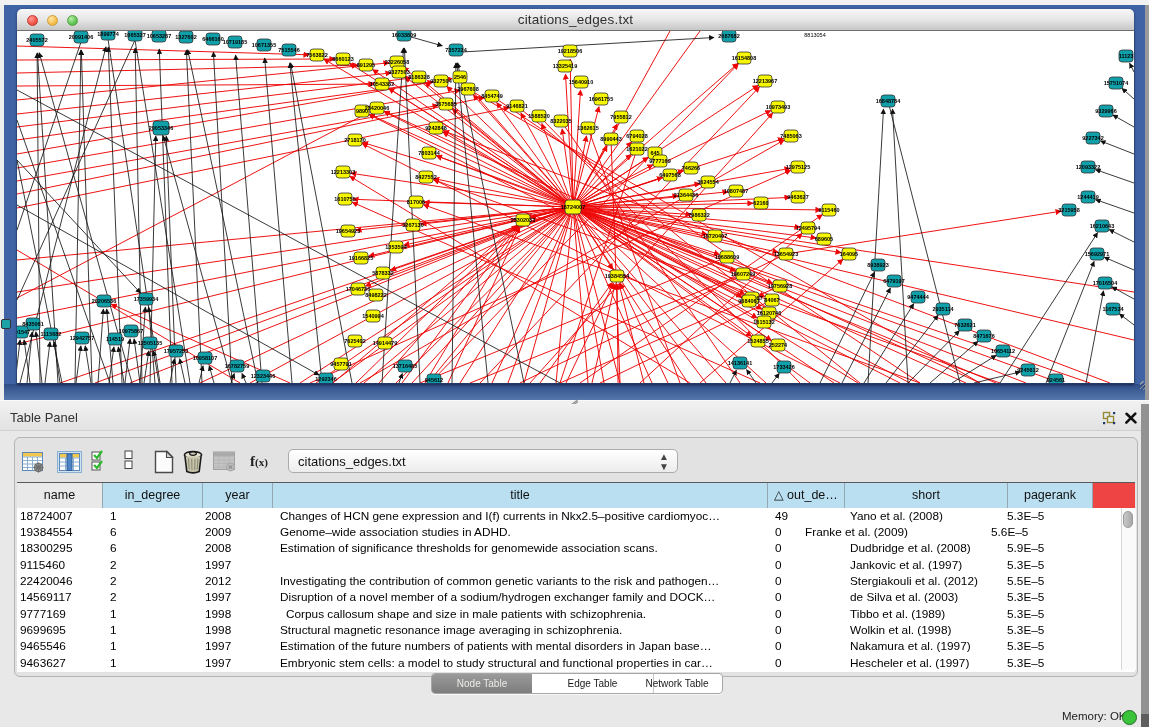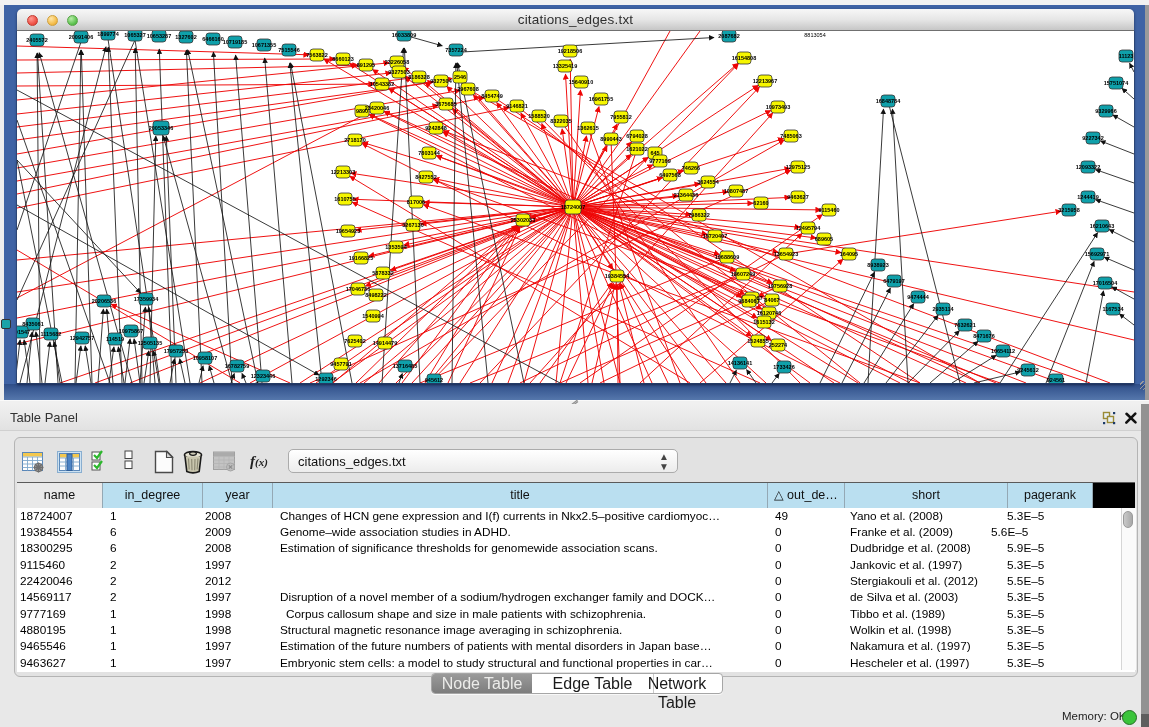--- a/index.html
+++ b/index.html
@@ -30,31 +30,31 @@
 #tpclose{position:absolute;left:1124px;top:7px;width:14px;height:14px}
 #panel{position:absolute;left:14px;top:33px;width:1124px;height:240px;background:#e2e2e2;border:1px solid #b4b4b4;border-radius:6px}
 #grayR{position:absolute;left:1141px;top:0px;width:8px;height:323px;background:#929292}
 #grayRb{position:absolute;left:1141px;top:310px;width:8px;height:13px;background:#5e5e5e}
 
 .ticon{position:absolute;top:46px}
 #dd{position:absolute;left:288px;top:45px;width:390px;height:24px;background:linear-gradient(#ffffff,#ececec);border:1px solid #ababab;border-radius:5px}
 #dd .t{position:absolute;left:9px;top:4px;font-size:13px;color:#111}
 #dd .ud{position:absolute;right:8px;top:2px;font-size:10px;color:#444;line-height:10px;text-align:center}
 
-#thead{position:absolute;left:17px;top:77.5px;width:1118px;height:40px;background:#000000;border-top:1px solid #5a5a5a;border-bottom:1px solid #9ab4c4}
+#thead{position:absolute;left:17px;top:77.5px;width:1118px;height:40px;background:#ef4444;border-top:1px solid #5a5a5a;border-bottom:1px solid #9ab4c4}
 .hc{position:absolute;top:0;height:25px;background:#badff0;border-right:1px solid #94a8b4;font-size:12.5px;color:#111;text-align:center;line-height:25px}
 #tbody{position:absolute;left:17px;top:103.5px;width:1118px;height:164px;background:#fff}
 .trow{position:absolute;left:0;width:1118px;height:16px;font-size:11.8px;color:#000}
 .trow span{position:absolute;top:1px;white-space:nowrap}
 
 #sbar{position:absolute;left:1121px;top:104px;width:15px;height:162px;background:#fafafa;border-left:1px solid #d6d6d6}
 #sthumb{position:absolute;left:1123px;top:107px;width:10px;height:17px;background:linear-gradient(90deg,#c9c9c9,#a8a8a8);border-radius:5px;border:1px solid #9a9a9a}
 
 #tabs{position:absolute;left:431px;top:269px;width:292px;height:21px;border:1px solid #a6a6a6;border-radius:4px;background:#fff;box-shadow:0 1px 0 rgba(255,255,255,.7)}
-.tab{position:absolute;top:0;height:19px;font-size:16px;line-height:19px;text-align:center;color:#1a1a1a}
+.tab{position:absolute;top:0;height:19px;font-size:10px;line-height:19px;text-align:center;color:#1a1a1a}
 #tab1{left:0;width:100px;background:linear-gradient(#9a9a9a,#7d7d7d);color:#ececea;border-radius:3px 0 0 3px}
 #tab2{left:100px;width:122px;border-right:1px solid #c9c9c9}
 #tab3{left:199px;width:92px}
 
 #mem{position:absolute;left:1062px;top:306px;font-size:11.5px;color:#222}
 #memdot{position:absolute;left:1122px;top:306px;width:15px;height:15px;border-radius:50%;background:#3bc43b;border:1.5px solid #266e26}
 </style></head>
 <body>
 <div id="app">
 <div id="desk">
@@ -710,21 +710,21 @@
    <path d="M2 6.5L3.8 21.5q6.2 2.8 12.4 0L18 6.5" fill="#c9c6ae" stroke="#1a1a1a" stroke-width="1.6"></path>
    <path d="M5.5 8.5l.7 11M8.7 9l.3 11.3M12 9l-.3 11.3M15 8.5l-.9 11" stroke="#8a8772" stroke-width="1.1" fill="none"></path>
  </svg>
  <svg class="ticon" style="left:212px" width="24" height="23" viewBox="0 0 24 23">
    <rect x="1.5" y="2" width="21" height="17.5" fill="#c3c3c3" stroke="#a0a0a0"></rect>
    <rect x="2" y="2.5" width="20" height="3.5" fill="#ababab"></rect>
    <path d="M1.5 6.5h21M1.5 10h21M1.5 13.5h21M1.5 17h21M7 6.5v13M12 6.5v13M17 6.5v13" stroke="#b5b5b5" fill="none" stroke-width="0.9"></path>
    <circle cx="18.5" cy="17" r="4" fill="#bdbdbd" stroke="#a5a5a5"></circle>
    <path d="M16.8 15.3l3.4 3.4M20.2 15.3l-3.4 3.4" stroke="#8d8d8d" stroke-width="1.2"></path>
  </svg>
- <div class="ticon" style="left:250px;top:49px;font-family:'Liberation Serif',serif;font-style:italic;font-weight:bold;font-size:15px;color:#222">f<span style="font-size:11px">(x)</span></div>
+ <div class="ticon" style="left:250px;top:49px;font-family:'Liberation Serif',serif;font-weight:bold;font-size:15px;color:#222">f<span style="font-size:11px">(x)</span></div>
  <div id="dd">
         <div class="t">citations_edges.txt</div>
         <div class="ud">▲<br>▼</div>
       </div>
 
  <div id="thead">
    <div class="hc" style="left:0;width:86px;background:#e9e9e9">name</div>
    <div class="hc" style="left:86px;width:100px">in_degree</div>
    <div class="hc" style="left:186px;width:70px">year</div>
    <div class="hc" style="left:256px;width:495px">title</div>
@@ -741,21 +741,21 @@
           <span style="left:758px">49</span>
           <span style="left:833px">Yano et al. (2008)</span>
           <span style="left:990px">5.3E–5</span>
         </div>
         <div class="trow" style="top:16.4px">
           <span style="left:3px">19384554</span>
           <span style="left:93px">6</span>
           <span style="left:188px">2009</span>
           <span style="left:263px">Genome–wide association studies in ADHD.</span>
           <span style="left:758px">0</span>
-          <span style="left:833px">Franke et al. (2009)</span>
+          <span style="left:788px">Franke et al. (2009)</span>
           <span style="left:974px">5.6E–5</span>
         </div>
         <div class="trow" style="top:32.7px">
           <span style="left:3px">18300295</span>
           <span style="left:93px">6</span>
           <span style="left:188px">2008</span>
           <span style="left:263px">Estimation of significance thresholds for genomewide association scans.</span>
           <span style="left:758px">0</span>
           <span style="left:833px">Dudbridge et al. (2008)</span>
           <span style="left:990px">5.9E–5</span>
@@ -765,20 +765,21 @@
           <span style="left:93px">2</span>
           <span style="left:188px">1997</span>
           <span style="left:758px">0</span>
           <span style="left:833px">Jankovic et al. (1997)</span>
           <span style="left:990px">5.3E–5</span>
         </div>
         <div class="trow" style="top:65.4px">
           <span style="left:3px">22420046</span>
           <span style="left:93px">2</span>
           <span style="left:188px">2012</span>
+          <span style="left:263px">Investigating the contribution of common genetic variants to the risk and pathogen…</span>
           <span style="left:758px">0</span>
           <span style="left:833px">Stergiakouli et al. (2012)</span>
           <span style="left:990px">5.5E–5</span>
         </div>
         <div class="trow" style="top:81.8px">
           <span style="left:3px">14569117</span>
           <span style="left:93px">2</span>
           <span style="left:188px">1997</span>
           <span style="left:263px">Disruption of a novel member of a sodium/hydrogen exchanger family and DOCK…</span>
           <span style="left:758px">0</span>
@@ -788,21 +789,21 @@
         <div class="trow" style="top:98.1px">
           <span style="left:3px">9777169</span>
           <span style="left:93px">1</span>
           <span style="left:188px">1998</span>
           <span style="left:269px">Corpus callosum shape and size in male patients with schizophrenia.</span>
           <span style="left:758px">0</span>
           <span style="left:833px">Tibbo et al. (1989)</span>
           <span style="left:990px">5.3E–5</span>
         </div>
         <div class="trow" style="top:114.4px">
-          <span style="left:3px">4880195</span>
+          <span style="left:3px">9699695</span>
           <span style="left:93px">1</span>
           <span style="left:188px">1998</span>
           <span style="left:263px">Structural magnetic resonance image averaging in schizophrenia.</span>
           <span style="left:758px">0</span>
           <span style="left:833px">Wolkin et al. (1998)</span>
           <span style="left:990px">5.3E–5</span>
         </div>
         <div class="trow" style="top:130.8px">
           <span style="left:3px">9465546</span>
           <span style="left:93px">1</span>

